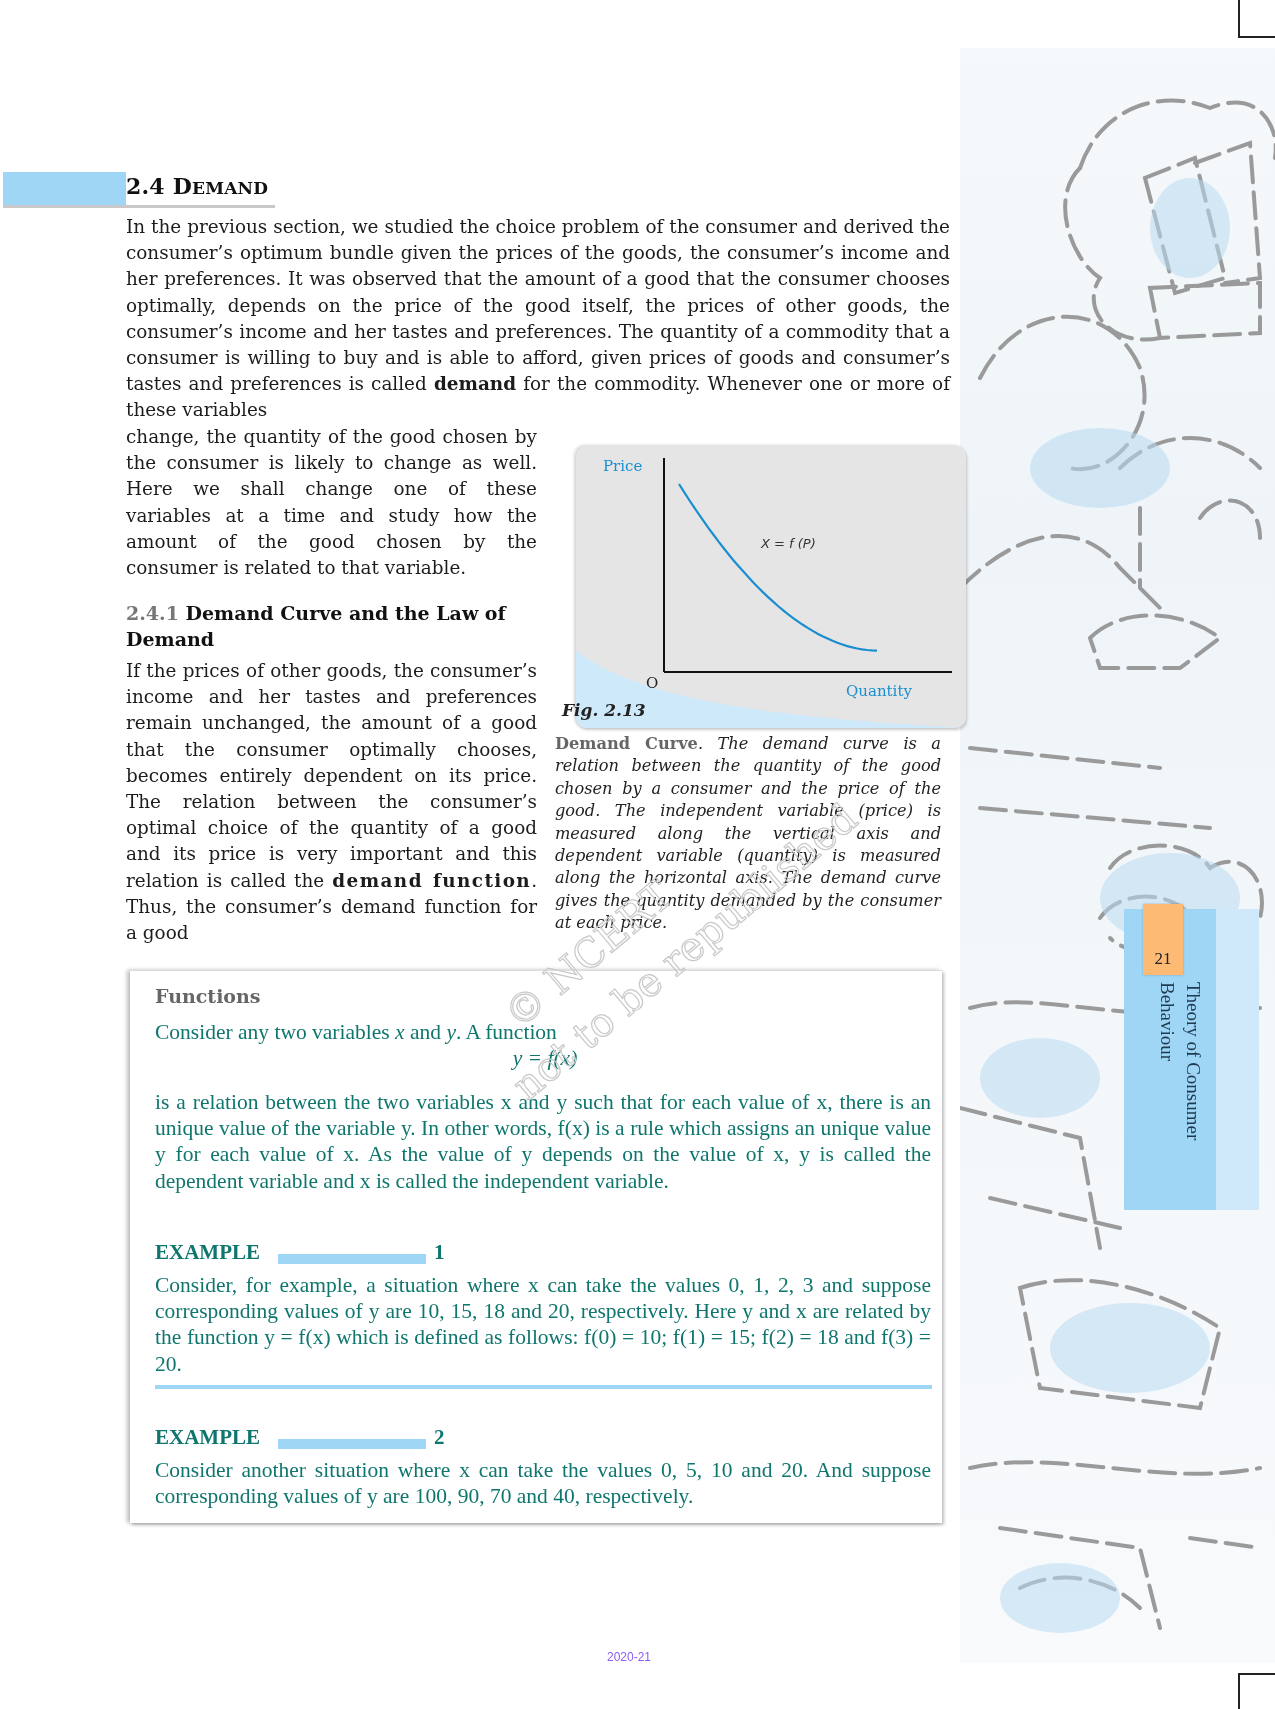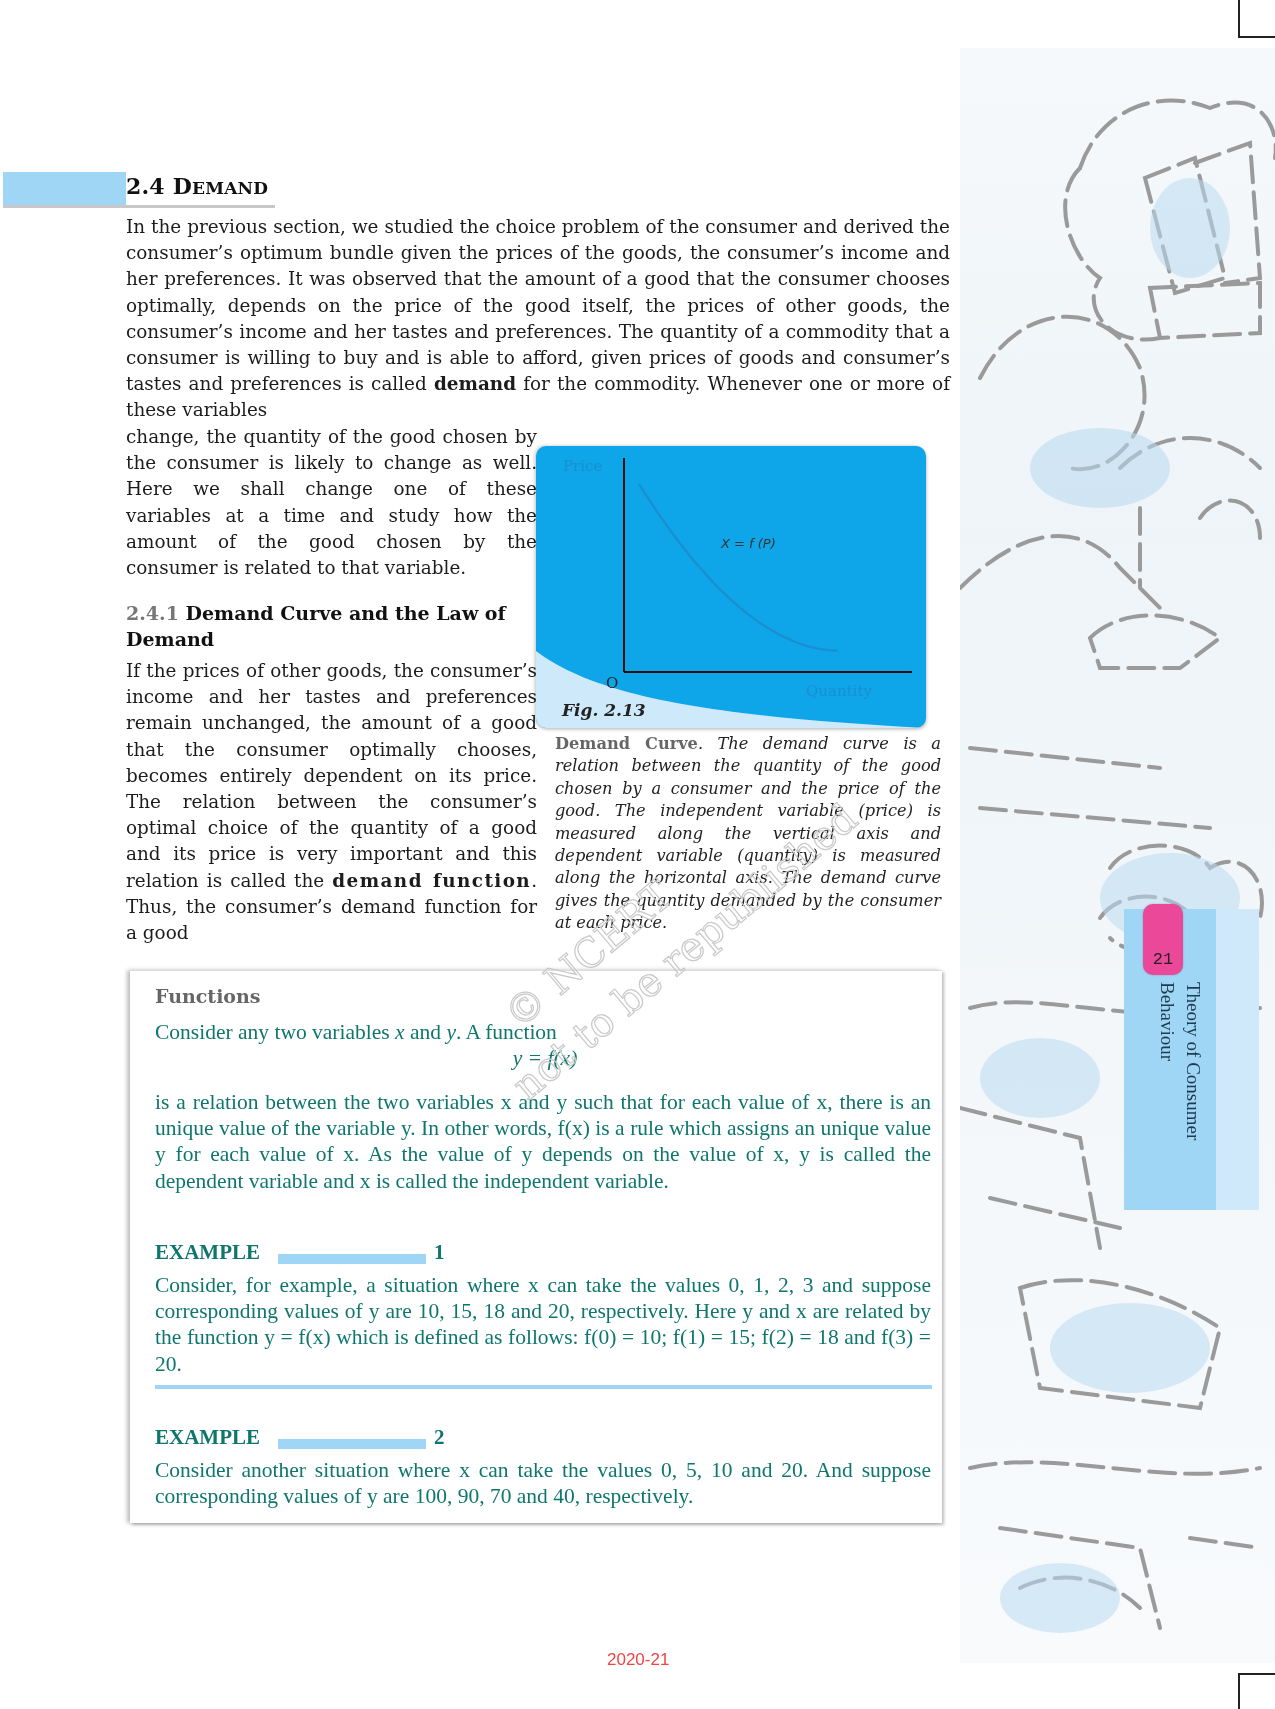--- a/index.html
+++ b/index.html
@@ -11,44 +11,44 @@
   .crop-top { left:1238px; top:0; width:37px; height:38px; border-left:2px solid #222; border-bottom:2px solid #222; box-sizing:border-box; }
   .crop-bottom { left:1238px; top:1673px; width:37px; height:36px; border-left:2px solid #222; border-top:2px solid #222; box-sizing:border-box; }
 
   
   .illus { left:960px; top:48px; width:315px; height:1615px; background:linear-gradient(180deg,#f6f9fb 0%, #eef4f8 30%, #f3f7fa 60%, #f8fafc 100%); }
   .illus svg { width:100%; height:100%; }
 
   
   .side-tab-dark { left:1124px; top:909px; width:92px; height:301px; background:#9fd6f5; }
   .side-tab-light { left:1216px; top:909px; width:43px; height:301px; background:#cfe9fb; }
-  .page-num-box { left:1143px; top:904px; width:40px; height:71px; background:#ec4899; box-shadow:0 0 2px rgba(0,0,0,.25);
+  .page-num-box { left:1143px; top:904px; width:40px; height:71px; background:#fdba74; box-shadow:0 0 2px rgba(0,0,0,.25);
                   display:flex; align-items:flex-end; justify-content:center; padding-bottom:6px; box-sizing:border-box;
-                  font-family:Liberation Mono, monospace; font-size:17px; color:#222;border-radius:10px; }
+                  font-family:Liberation Serif, serif; font-size:17px; color:#222; }
   .chapter-title { left:1126px; top:982px; width:80px; height:200px; writing-mode:vertical-rl;
                    font-family:"Liberation Serif", serif; font-size:19px; line-height:26px; color:#1e3a4f; }
 
   
   .sec-bar { left:3px; top:172px; width:123px; height:33px; background:#9fd6f5; }
   .sec-underline { left:3px; top:205px; width:272px; height:3px; background:#c8c8c8; }
   .sec-title { left:126px; top:172px; font-family:"DejaVu Serif", serif; font-weight:bold; font-size:22px; line-height:28px; color:#111; letter-spacing:0.2px; }
   .sec-title .sc { font-size:17px; }
 
   .body-text { font-family:"DejaVu Serif", serif; font-size:18.4px; line-height:26.2px; color:#1c1c1c; text-align:justify; }
   .full-para { left:126px; top:214px; width:824px; }
   .col-para { left:126px; width:411px; }
   .p2 { top:424px; }
   .subhead { left:126px; top:600px; width:411px; font-family:"DejaVu Serif", serif; font-weight:bold; font-size:19px; line-height:26px; color:#111; }
   .subhead .num { color:#777; }
   .p3 { top:658px; }
   .body-text b { font-weight:bold; }
   .spaced { letter-spacing:1.4px; }
 
   
-  .fig-box { left:536px; top:446px; width:390px; height:282px; background:#0ea5e9; border-radius:10px;
+  .fig-box { left:576px; top:446px; width:390px; height:282px; background:#e5e5e5; border-radius:10px;
              box-shadow:-2px -1px 3px rgba(0,0,0,.15), 1px 2px 3px rgba(0,0,0,.2); overflow:hidden; }
   .fig-box svg { position:absolute; left:0; top:0; width:390px; height:282px; }
   .fig-caption-label { left:562px; top:700px; font-family:"DejaVu Serif", serif; font-weight:bold; font-style:italic; font-size:17px; color:#222;text-align:right; }
   .fig-desc { left:555px; top:733px; width:386px; font-family:"DejaVu Serif", serif; font-style:italic; font-size:16.2px; line-height:22.4px; color:#222; text-align:justify; }
   .fig-desc b { color:#666; font-style:normal; font-weight:bold; }
 
   
   .func-box { left:130px; top:970px; width:812px; height:552px; background:#fff;
               box-shadow:-3px 0 4px rgba(0,0,0,.25), 2px 2px 3px rgba(0,0,0,.25); border-top:1px solid #ddd; }
   .func-head { left:155px; top:985px; font-family:"DejaVu Serif", serif; font-weight:bold; font-size:19px; color:#666; }
@@ -62,21 +62,21 @@
   .ex1-bar { left:278px; top:1254px; }
   .ex1-num { left:434px; top:1240px; }
   .ex1-text { left:155px; top:1272px; width:776px; }
   .ex1-rule { left:155px; top:1385px; width:777px; height:4px; background:#9fd6f5; }
   .ex2-label { left:155px; top:1425px; }
   .ex2-bar { left:278px; top:1439px; }
   .ex2-num { left:434px; top:1425px; }
   .ex2-text { left:155px; top:1457px; width:776px; }
   i { font-style:italic;text-align:center; }
 
-  .footer-year { left:607px; top:1650px; font-family:"Liberation Sans", sans-serif; font-size:17px; color:#ef4444; }
+  .footer-year { left:607px; top:1650px; font-family:"Liberation Sans", sans-serif; font-size:12px; color:#8b5cf6; }
 
   .watermark { left:430px; top:760px; width:480px; height:340px; pointer-events:none; }
 </style>
 </head>
 <body>
 
 <div class="abs crop-top"></div>
 <div class="abs crop-bottom"></div>
 
 <div class="abs illus">

